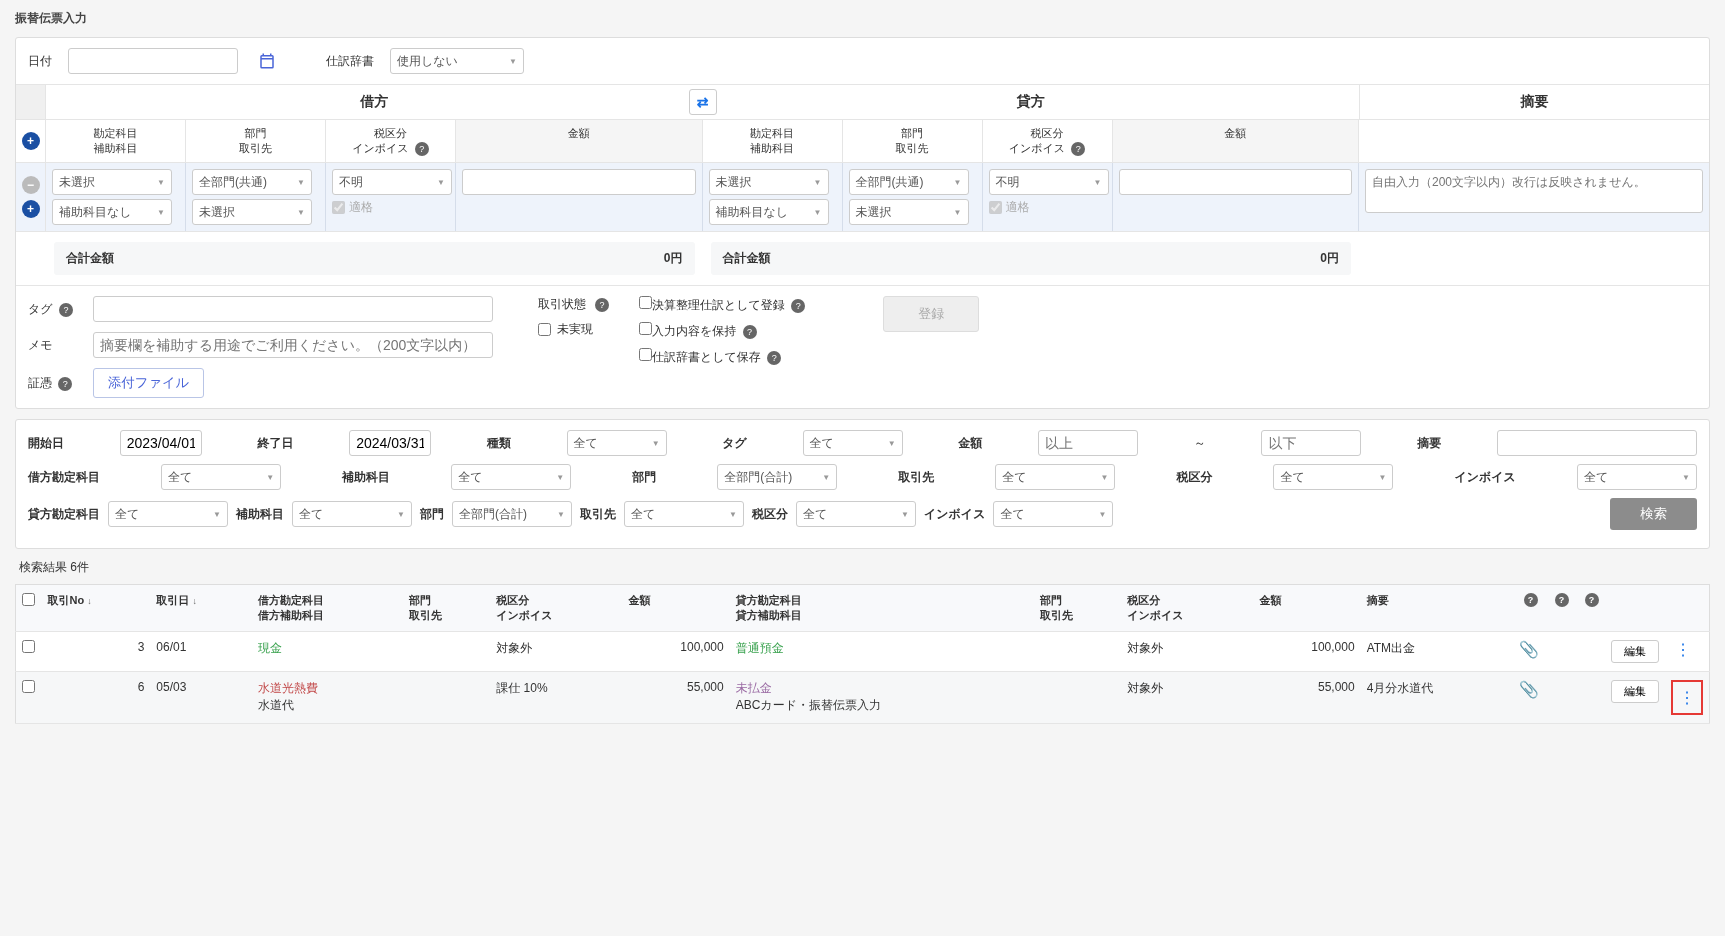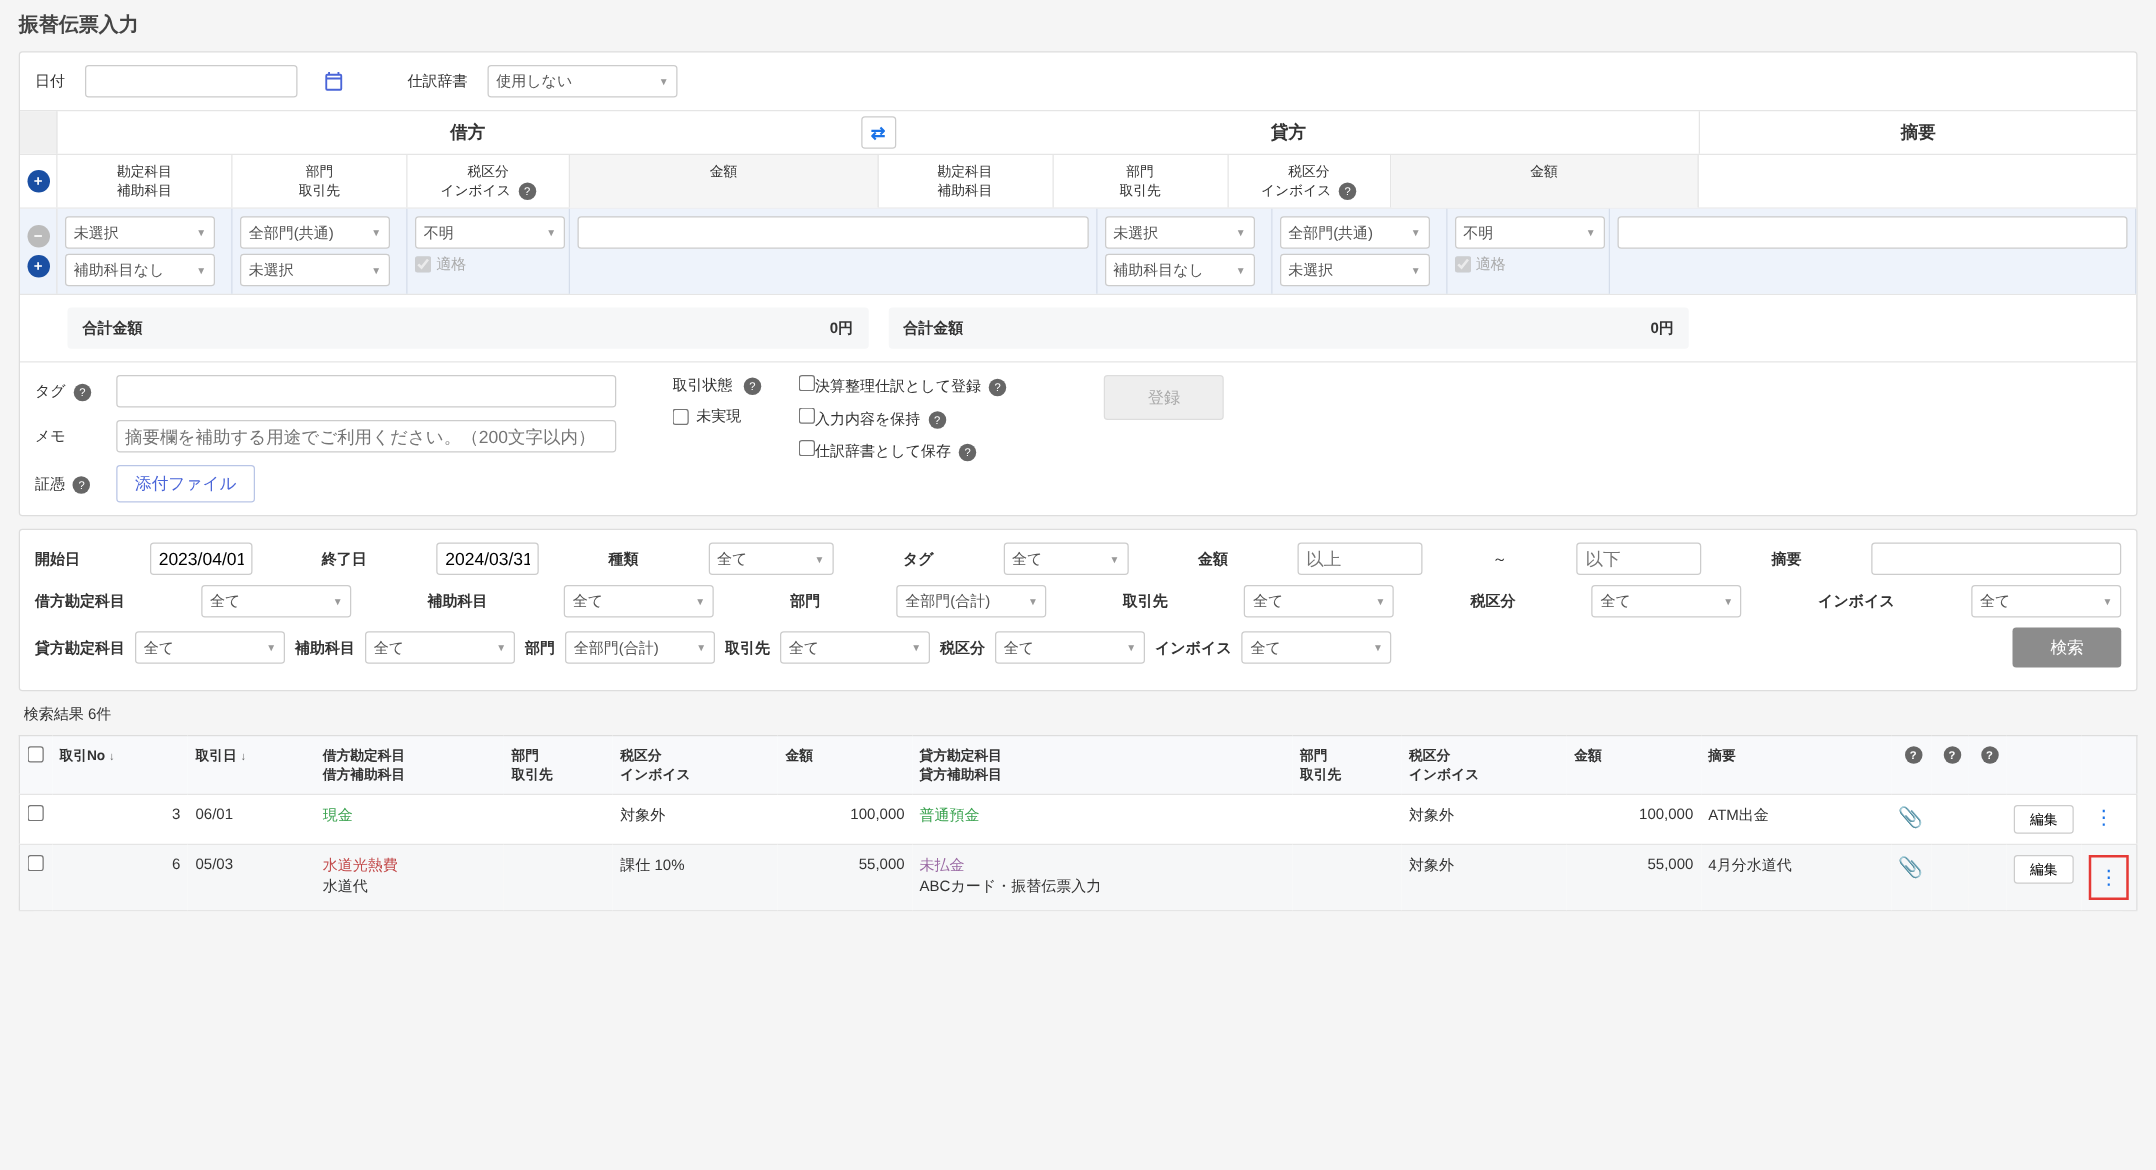--- a/index.html
+++ b/index.html
@@ -1,29 +1,29 @@
 <!DOCTYPE html>
 <html><head>
 <meta charset="utf-8">
 <style>
 * { box-sizing: border-box; margin: 0; padding: 0; }
 body { font-family: "Meiryo", "Hiragino Kaku Gothic Pro", sans-serif; font-size: 12px; color: #333; background: #f5f5f5; }
 .page { padding: 10px 15px; }
-h2.page-title { font-size: 16px; font-weight: bold; margin-bottom: 10px; color: #444; }
+h2.page-title { font-size: 12px; font-weight: bold; margin-bottom: 10px; color: #444; }
 .panel { background: #fff; border: 1px solid #ddd; border-radius: 3px; margin-bottom: 10px; }
 .top-bar { display: flex; align-items: center; gap: 16px; padding: 10px 12px; border-bottom: 1px solid #e5e5e5; }
 .lbl { color: #333; white-space: nowrap; }
 input[type=text], textarea, select.fake {
   border: 1px solid #ccc; border-radius: 3px; padding: 4px 6px; font-size: 14px; height: 26px; background: #fff;
 }
 .date-input { width: 170px; }
 .cal-btn { width: 26px; height: 26px; display: inline-flex; align-items: center; justify-content: center; color: #4a65d8; border: none; background: none; cursor: pointer; }
 .sel { display: inline-flex; align-items: center; justify-content: space-between; border: 1px solid #ccc; border-radius: 3px; padding: 0 6px; height: 26px; background: #fff; color: #555; cursor: pointer; position: relative; }
 .sel .caret { font-size: 8px; color: #999; margin-left: 6px; }
-.sel.w150 { width: 152px; }
+.sel.w150 { width: 134px; }
 .sel.w120 { width: 120px; }
 .sel.w100 { width: 100px; }
 .et-head { display: flex; border-bottom: 1px solid #e5e5e5; }
 .et-head .plus-col { width: 30px; background: #f0f0f0; border-right: 1px solid #e5e5e5; }
 .et-head .debit-col, .et-head .credit-col { flex: 1; text-align: center; padding: 8px 0; font-size: 14px; font-weight: bold; position: relative; }
 .swap-btn { position: absolute; right: -14px; top: 50%; transform: translateY(-50%); width: 28px; height: 26px; border: 1px solid #ccc; border-radius: 3px; background: #fff; color: #1a73e8; display: flex; align-items: center; justify-content: center; z-index: 2; cursor: pointer; font-size: 14px; }
 .et-head .summary-col { width: 350px; text-align: center; padding: 8px 0; font-size: 14px; font-weight: bold; border-left: 1px solid #e5e5e5; }
 
 .et-sub { display: flex; border-bottom: 1px solid #e5e5e5; background: #fff; font-size: 11px; text-align: center; }
 .et-sub .plus-col { width: 30px; border-right: 1px solid #e5e5e5; display: flex; align-items: center; justify-content: center; }
@@ -230,20 +230,23 @@
               <span class="caret">▼</span>
             </div>
           <div class="chk-line">
               <input type="checkbox" checked="" disabled="" style="">
               <span>適格</span>
             </div>
         </div>
         <div class="colD cell-group">
           <input type="text" class="amt-input" style="">
         </div>
+      </div>
+      <div class="summary-ta">
+        <textarea placeholder="自由入力（200文字以内）改行は反映されません。" style=""></textarea>
       </div>
     </div>
 
     <div class="totals">
       <div class="plus-col"></div>
       <div class="total-box">
           <span>合計金額</span>
           <span>0円</span>
         </div>
       <div class="total-box">

